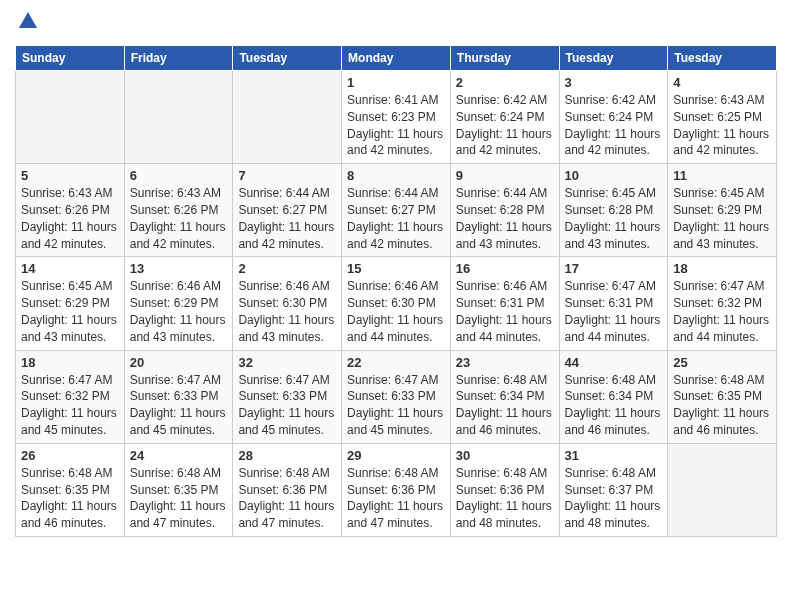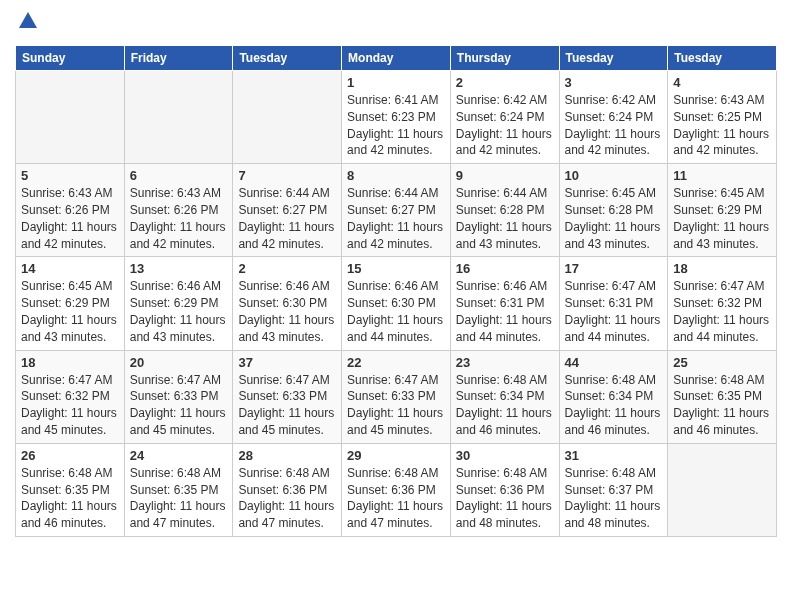--- a/index.html
+++ b/index.html
@@ -210,21 +210,21 @@
         <tr>
           <td>
             <span class="day-number">18</span>
             <div class="day-info">Sunrise: 6:47 AM<br>Sunset: 6:32 PM<br>Daylight: 11 hours and 45 minutes.</div>
           </td>
           <td>
             <span class="day-number">20</span>
             <div class="day-info">Sunrise: 6:47 AM<br>Sunset: 6:33 PM<br>Daylight: 11 hours and 45 minutes.</div>
           </td>
           <td>
-            <span class="day-number">37</span>
+            <span class="day-number">32</span>
             <div class="day-info">Sunrise: 6:47 AM<br>Sunset: 6:33 PM<br>Daylight: 11 hours and 45 minutes.</div>
           </td>
           <td>
             <span class="day-number">22</span>
             <div class="day-info">Sunrise: 6:47 AM<br>Sunset: 6:33 PM<br>Daylight: 11 hours and 45 minutes.</div>
           </td>
           <td>
             <span class="day-number">23</span>
             <div class="day-info">Sunrise: 6:48 AM<br>Sunset: 6:34 PM<br>Daylight: 11 hours and 46 minutes.</div>
           </td>

